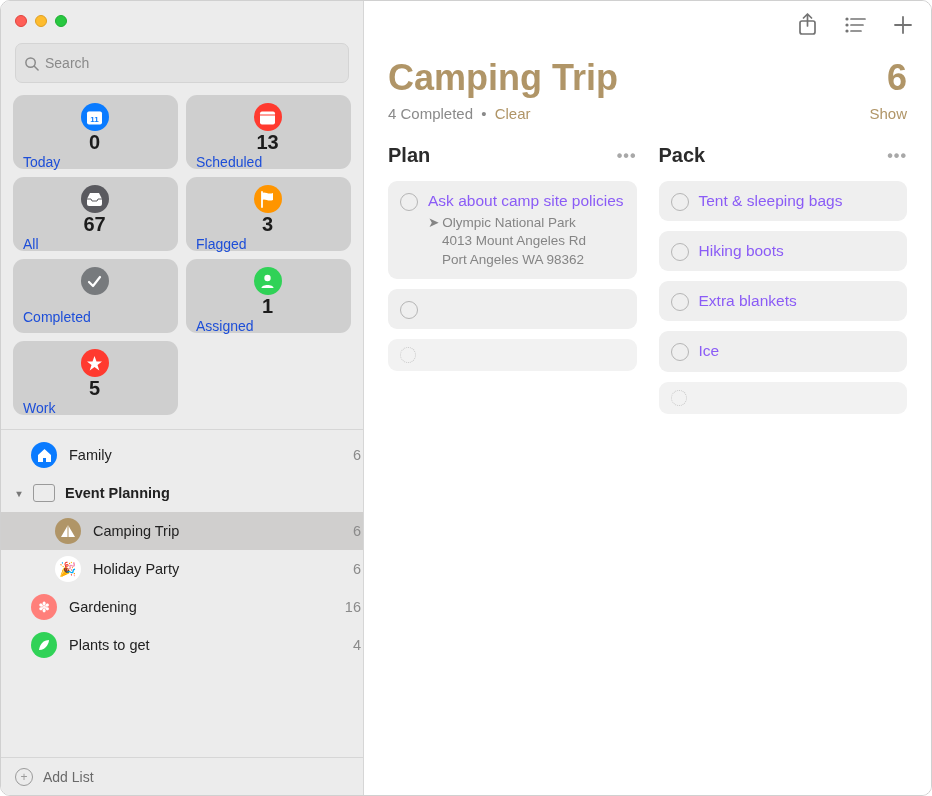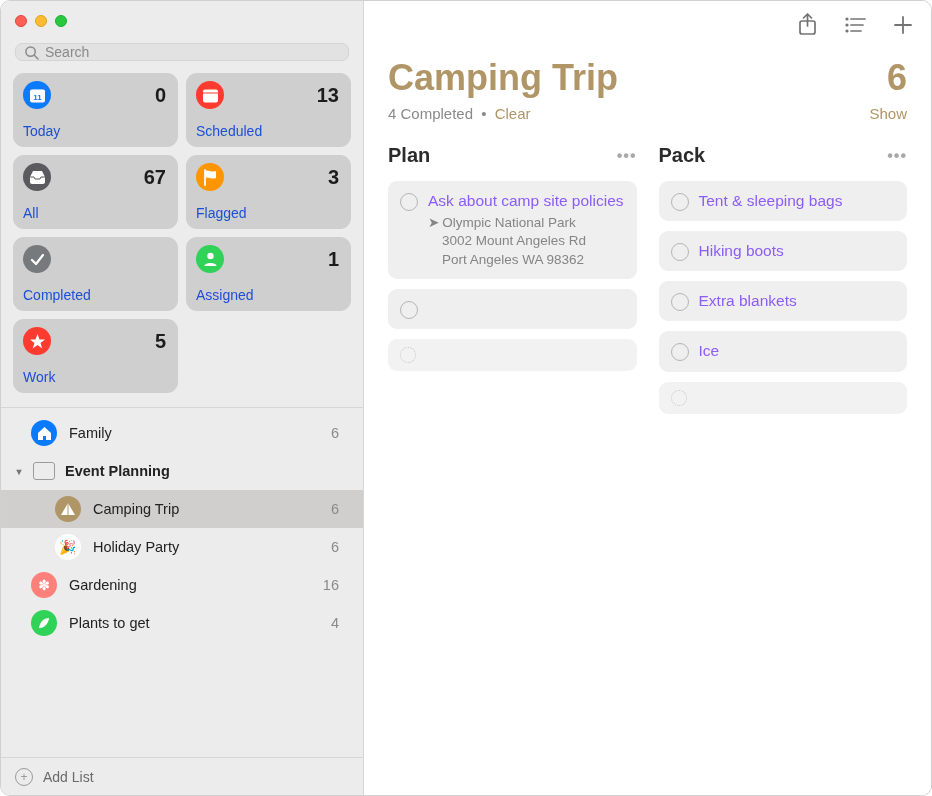--- a/index.html
+++ b/index.html
@@ -46,21 +46,21 @@
   .dot.green { background: #28c840; border: 0.5px solid #1eae33; }
 
   
   .search-wrap { padding: 2px 14px 12px 14px; }
   .search {
     display: flex;
     align-items: center;
     background: #e2e2e2;
     border: 1px solid #d4d4d4;
     border-radius: 7px;
-    height: 18px;
+    height: 40px;
     padding: 0 8px;
     color: #8a8a8a;
   }
   .search svg { flex-shrink: 0; }
   .search input {
     border: none;
     background: transparent;
     outline: none;
     font-size: 14px;
     margin-left: 6px;
@@ -79,41 +79,41 @@
   .card {
     background: #cfcfcf;
     border-radius: 11px;
     height: 74px;
     padding: 8px 12px 8px 10px;
     display: flex;
     flex-direction: column;
     justify-content: space-between;
     cursor: pointer;
   }
-  .card .row1 { display: flex; justify-content: space-between; align-items: center; }
+  .card .row1 { display: flex; justify-content: space-between; align-items: center; flex-direction: column; }
   .card .count { font-size: 20px; font-weight: 700; color: #1c1c1c; }
   .card .label { font-size: 14px; color: #1d4ed8; font-weight: 500; }
   .card .icon-circle {
     width: 28px; height: 28px; border-radius: 50%;
     display: flex; align-items: center; justify-content: center;
     color: #fff;
   }
 
   
   .lists {
     margin-top: 14px;
     border-top: 1px solid #d6d6d6;
     padding-top: 6px;
     flex: 1;
     overflow-y: auto;
   }
   .list-row {
     display: flex;
     align-items: center;
-    padding: 5px 24px 5px 12px;
+    padding: 5px 2px 5px 12px;
     height: 38px;
     cursor: pointer;
     font-size: 14.5px;
   }
   .list-row .li-icon {
     width: 26px; height: 26px; border-radius: 50%;
     display: flex; align-items: center; justify-content: center;
     margin-right: 12px;
     color: #fff;
     font-size: 14px;
@@ -451,21 +451,21 @@
             </div>
             <div class="reminder">
               <div class="circle"></div>
        <div class="r-body">
                 <div class="r-title">Ask about camp site policies</div>
                 <div class="r-sub">
         <div class="loc-line">
                     <span>➤</span>
                     <span>Olympic National Park</span>
                   </div>
-        <div style="padding-left:14px">3002 Mount Angeles Rd</div>
+        <div style="padding-left:14px">4013 Mount Angeles Rd</div>
         <div style="padding-left:14px">Port Angeles WA 98362</div>
       </div>
               </div>
             </div>
             <div class="reminder">
               <div class="circle"></div>
             </div>
             <div class="reminder placeholder">
               <div class="circle"></div>
             </div>

